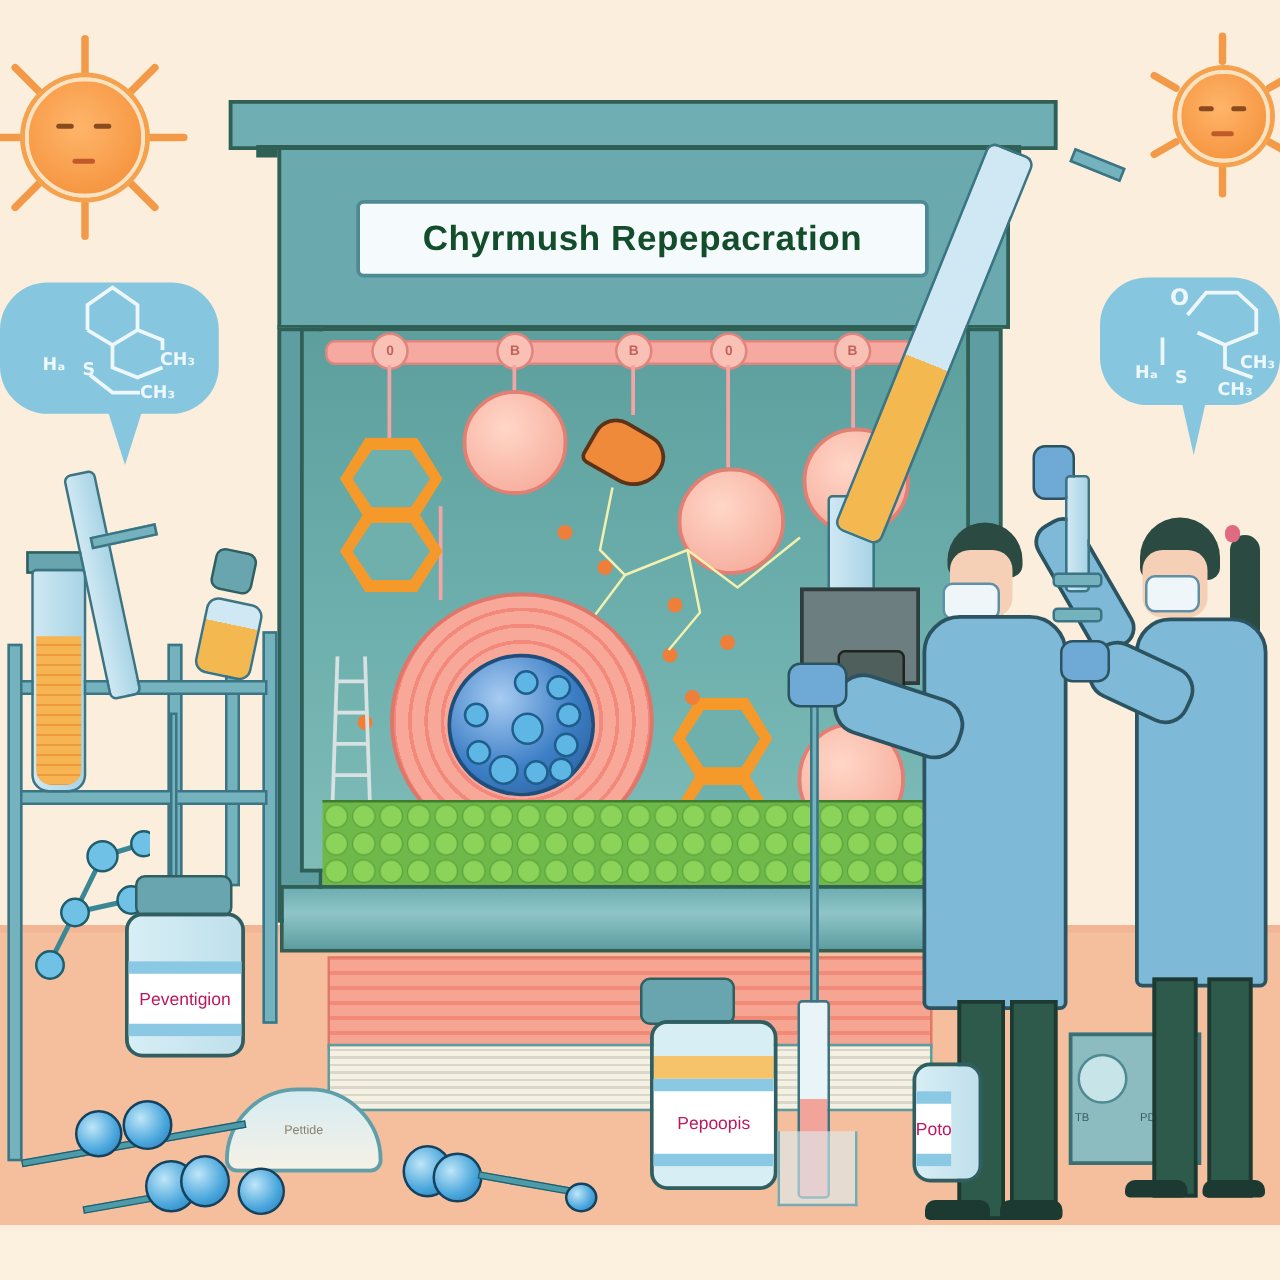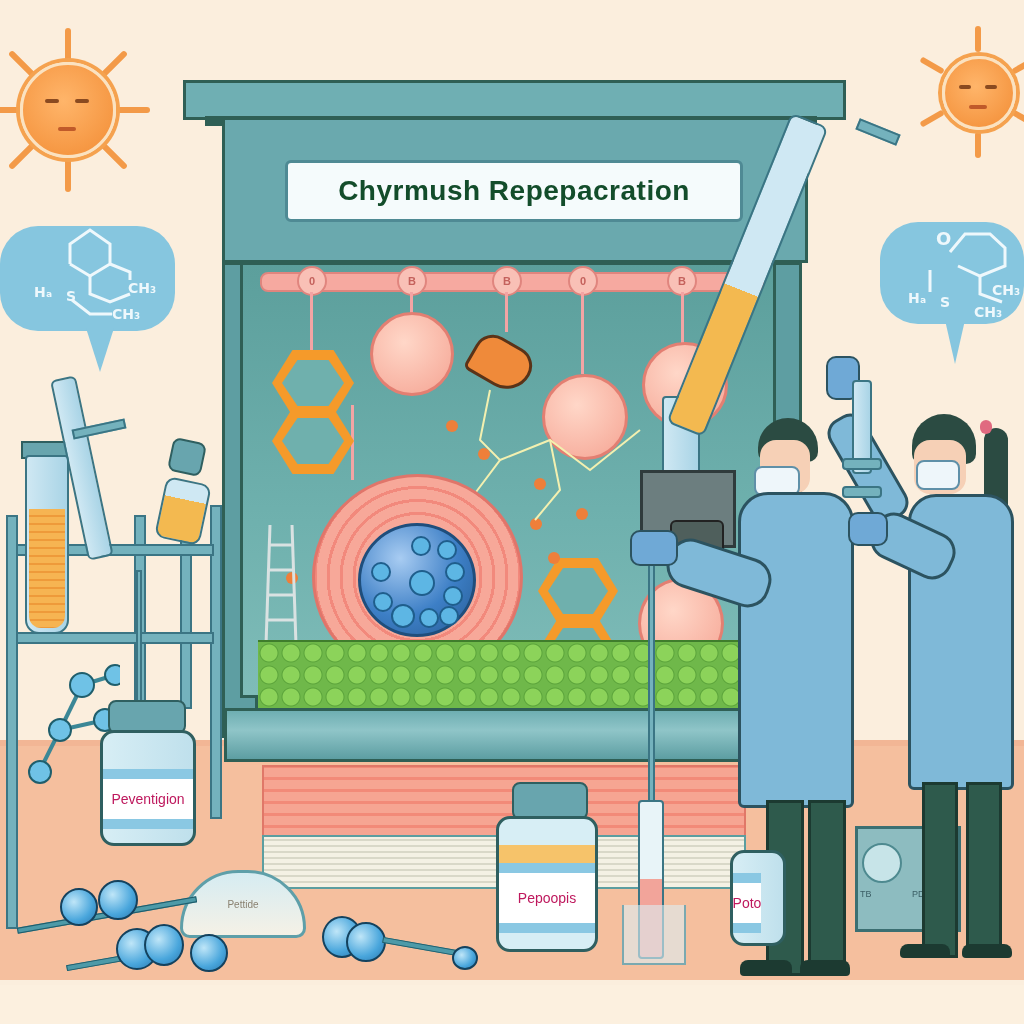--- a/index.html
+++ b/index.html
@@ -257,21 +257,21 @@
 <div class="abs rod" style="left:66px;top:958px;width:80px;height:4px;transform:rotate(-10deg);"></div>
 <div class="abs ball" style="left:116px;top:928px;width:38px;height:38px;"></div>
 <div class="abs ball" style="left:144px;top:924px;width:36px;height:38px;"></div>
 <div class="abs ball" style="left:190px;top:934px;width:34px;height:34px;"></div>
 <div class="abs ball" style="left:322px;top:916px;width:36px;height:38px;"></div>
 <div class="abs ball" style="left:346px;top:922px;width:36px;height:36px;"></div>
 <div class="abs rod" style="left:382px;top:944px;width:80px;height:4px;transform:rotate(10deg);"></div>
 <div class="abs ball" style="left:452px;top:946px;width:22px;height:20px;"></div>
 
 <div class="abs cap" style="left:512px;top:782px;width:72px;height:34px;border-radius:8px;"></div>
-<div class="abs bottle" style="left:496px;top:816px;width:96px;height:130px;background:linear-gradient(180deg,#d7eef5 20%,#f6c36a 20%,#f6c36a 34%,#d7eef5 34%);">
+<div class="abs bottle" style="left:520px;top:816px;width:96px;height:130px;background:linear-gradient(180deg,#d7eef5 20%,#f6c36a 20%,#f6c36a 34%,#d7eef5 34%);">
   <div class="abs label" style="left:0;top:44px;width:96px;height:50px;">Pepoopis</div>
 </div>
 
 <div class="abs rack-bar" style="left:648px;top:540px;width:3px;height:260px;"></div>
 <div class="abs tube" style="left:638px;top:800px;width:22px;height:155px;border-radius:4px;background:linear-gradient(180deg,#e8f4f8 50%,#f2a49a 50%);"></div>
 <div class="abs" style="left:622px;top:905px;width:60px;height:58px;border:2px solid #7aa9b0;border-top:none;background:rgba(220,238,244,.6);"></div>
 
 <div class="abs tube" style="left:662px;top:396px;width:34px;height:82px;border-radius:4px;"></div>
 <div class="abs microscope"></div>
 <div class="abs" style="left:670px;top:520px;width:50px;height:36px;background:#4f5f5c;border:2px solid #222;border-radius:6px;"></div>

